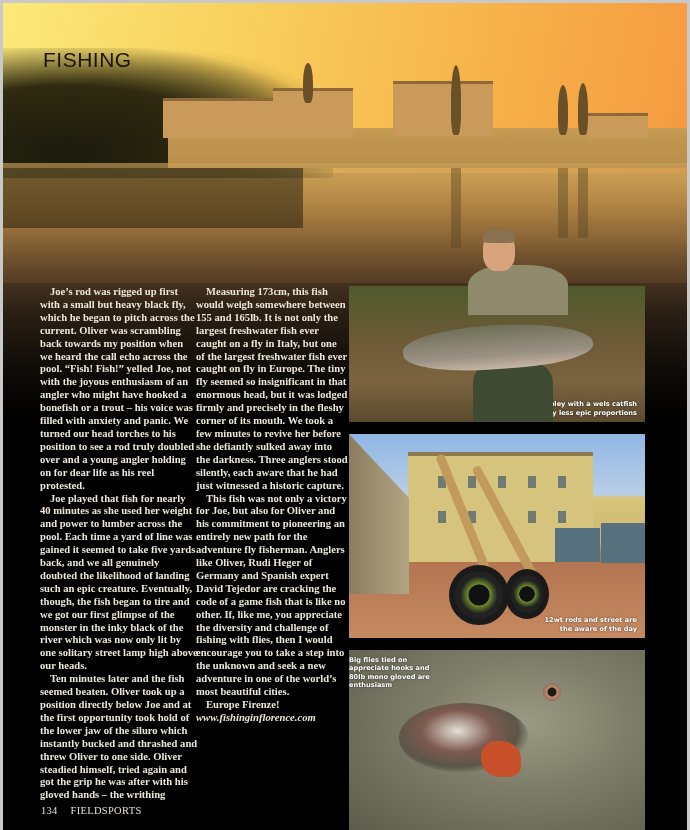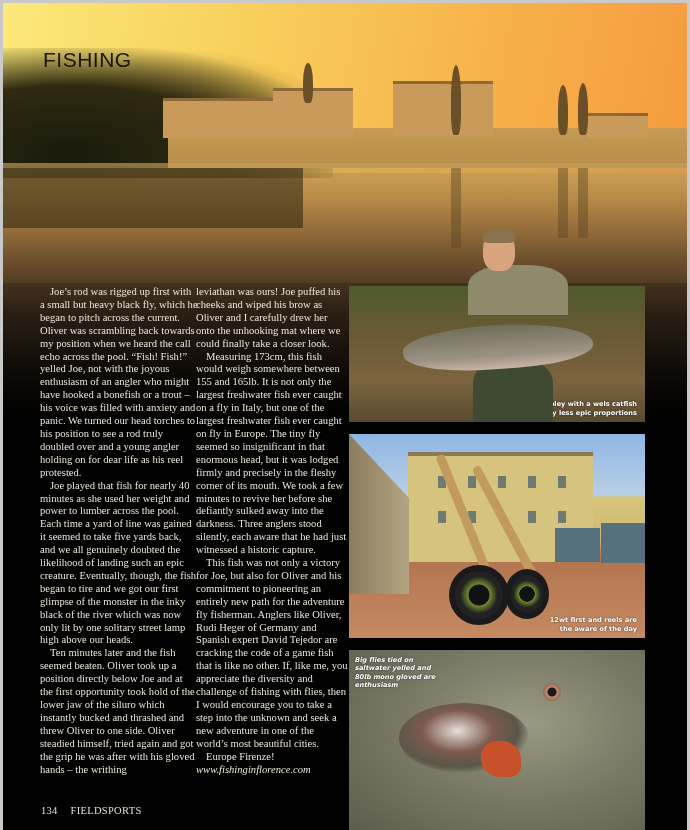--- a/index.html
+++ b/index.html
@@ -38,21 +38,21 @@
     position: absolute; left: 40px; top: 45px;
     font-family: Liberation Sans, sans-serif; font-size: 21px; letter-spacing: 0.5px;
     color: #1a1408;
   }
   
   .col {
     position: absolute; top: 283px; width: 158px;
     font-family: "Liberation Serif", serif; font-size: 10.6px; line-height: 12.9px;
     color: #ece6d8;
   }
-  .col p { text-indent: 10px; }
+  .col p { text-indent: 10px; font-weight: bold; }
   .col p.noindent { text-indent: 0; }
   .col1 { left: 37px; }
   .col2 { left: 193px; width: 152px; }
   .col .url { font-style: italic; text-indent: 0; }
   .footer {
     position: absolute; left: 38px; top: 802px;
     font-family: "Liberation Serif", serif; font-size: 10.5px; color: #e6e0d2;
     letter-spacing: 0.3px;
   }
   .footer .pg { margin-right: 10px; }
@@ -64,21 +64,21 @@
     background: linear-gradient(to bottom, #8fb6e4 0%, #b9cfe6 30%, #d8c47a 31%, #cdb872 52%, #b2744f 60%, #c58a62 100%); }
   .photo3 { top: 647px; height: 183px;
     background: radial-gradient(ellipse at 60% 40%, #9a9a84 0%, #7e7e6a 40%, #5d5c4c 100%); }
   .caption {
     position: absolute; font-family: "DejaVu Sans", sans-serif; font-weight: bold;
     font-size: 6.6px; line-height: 8.4px; color: #ffffff;
     text-shadow: 0 0 2px rgba(0,0,0,0.7);
   }
   .cap1 { right: 8px; bottom: 5px; text-align: right; }
   .cap2 { right: 8px; bottom: 5px; text-align: right; }
-  .cap3 { left: 6px; top: 6px; text-align: left; font-style: italic; }
+  .cap3 { left: 0; top: 6px; text-align: left; }
   
   .angler-head {
     position: absolute; left: 480px; top: 228px; width: 32px; height: 40px;
     border-radius: 45% 45% 40% 40%; background: #d9a37e;
   }
   .angler-hair {
     position: absolute; left: 480px; top: 226px; width: 32px; height: 14px;
     border-radius: 50% 50% 20% 20%; background: #8a7150;
   }
   .angler-body {
@@ -125,42 +125,41 @@
 
   <div class="header-title">FISHING</div>
 
   <div class="col col1">
     <p>Joe’s rod was rigged up first with a small but heavy black fly, which he began to pitch across the current. Oliver was scrambling back towards my position when we heard the call echo across the pool. “Fish! Fish!” yelled Joe, not with the joyous enthusiasm of an angler who might have hooked a bonefish or a trout – his voice was filled with anxiety and panic. We turned our head torches to his position to see a rod truly doubled over and a young angler holding on for dear life as his reel protested.</p>
     <p>Joe played that fish for nearly 40 minutes as she used her weight and power to lumber across the pool. Each time a yard of line was gained it seemed to take five yards back, and we all genuinely doubted the likelihood of landing such an epic creature. Eventually, though, the fish began to tire and we got our first glimpse of the monster in the inky black of the river which was now only lit by one solitary street lamp high above our heads.</p>
     <p>Ten minutes later and the fish seemed beaten. Oliver took up a position directly below Joe and at the first opportunity took hold of the lower jaw of the siluro which instantly bucked and thrashed and threw Oliver to one side. Oliver steadied himself, tried again and got the grip he was after with his gloved hands – the writhing</p>
   </div>
 
   <div class="col col2">
-    <p class="noindent">leviathan was ours! Joe puffed his cheeks and wiped his brow as Oliver and I carefully drew her onto the unhooking mat where we could finally take a closer look.</p>
     <p>Measuring 173cm, this fish would weigh somewhere between 155 and 165lb. It is not only the largest freshwater fish ever caught on a fly in Italy, but one of the largest freshwater fish ever caught on fly in Europe. The tiny fly seemed so insignificant in that enormous head, but it was lodged firmly and precisely in the fleshy corner of its mouth. We took a few minutes to revive her before she defiantly sulked away into the darkness. Three anglers stood silently, each aware that he had just witnessed a historic capture.</p>
     <p>This fish was not only a victory for Joe, but also for Oliver and his commitment to pioneering an entirely new path for the adventure fly fisherman. Anglers like Oliver, Rudi Heger of Germany and Spanish expert David Tejedor are cracking the code of a game fish that is like no other. If, like me, you appreciate the diversity and challenge of fishing with flies, then I would encourage you to take a step into the unknown and seek a new adventure in one of the world’s most beautiful cities.</p>
     <p>Europe Firenze!</p>
     <p class="url">www.fishinginflorence.com</p>
   </div>
 
   <div class="photo photo1">
     <div class="caption cap1">
       <div>Oliver Rampley with a wels catfish</div>
       <div>of slightly less epic proportions</div>
     </div>
   </div>
   <div class="angler-body"></div>
   <div class="angler-head"></div>
   <div class="angler-hair"></div>
   <div class="legs"></div>
   <div class="catfish"></div>
 
   <div class="photo photo2">
     <div class="caption cap2">
-      <div>12wt first and reels are</div>
+      <div>12wt rods and street are</div>
       <div>the aware of the day</div>
     </div>
   </div>
   <div class="villa">
     <div class="win" style="left:30px;top:20px;"></div>
     <div class="win" style="left:60px;top:20px;"></div>
     <div class="win" style="left:90px;top:20px;"></div>
     <div class="win" style="left:120px;top:20px;"></div>
     <div class="win" style="left:150px;top:20px;"></div>
     <div class="win" style="left:30px;top:55px;"></div>
@@ -172,21 +171,21 @@
   <div class="planter" style="left:552px;width:45px;"></div>
   <div class="planter" style="left:598px;width:44px;top:520px;height:40px;"></div>
   <div class="rod" style="left:432px;top:452px;height:170px;transform:rotate(-22deg);"></div>
   <div class="rod" style="left:468px;top:464px;height:150px;transform:rotate(-28deg);"></div>
   <div class="reel" style="left:446px;top:562px;width:60px;height:60px;"></div>
   <div class="reel" style="left:502px;top:566px;width:44px;height:50px;"></div>
 
   <div class="photo photo3">
     <div class="caption cap3">
       <div>Big flies tied on</div>
-      <div>saltwater yelled and</div>
+      <div>appreciate hooks and</div>
       <div>80lb mono gloved are</div>
       <div>enthusiasm</div>
     </div>
   </div>
   <div class="mouth"></div>
   <div class="eye"></div>
   <div class="fly"></div>
 
   <div class="footer">
     <span class="pg">134</span>

